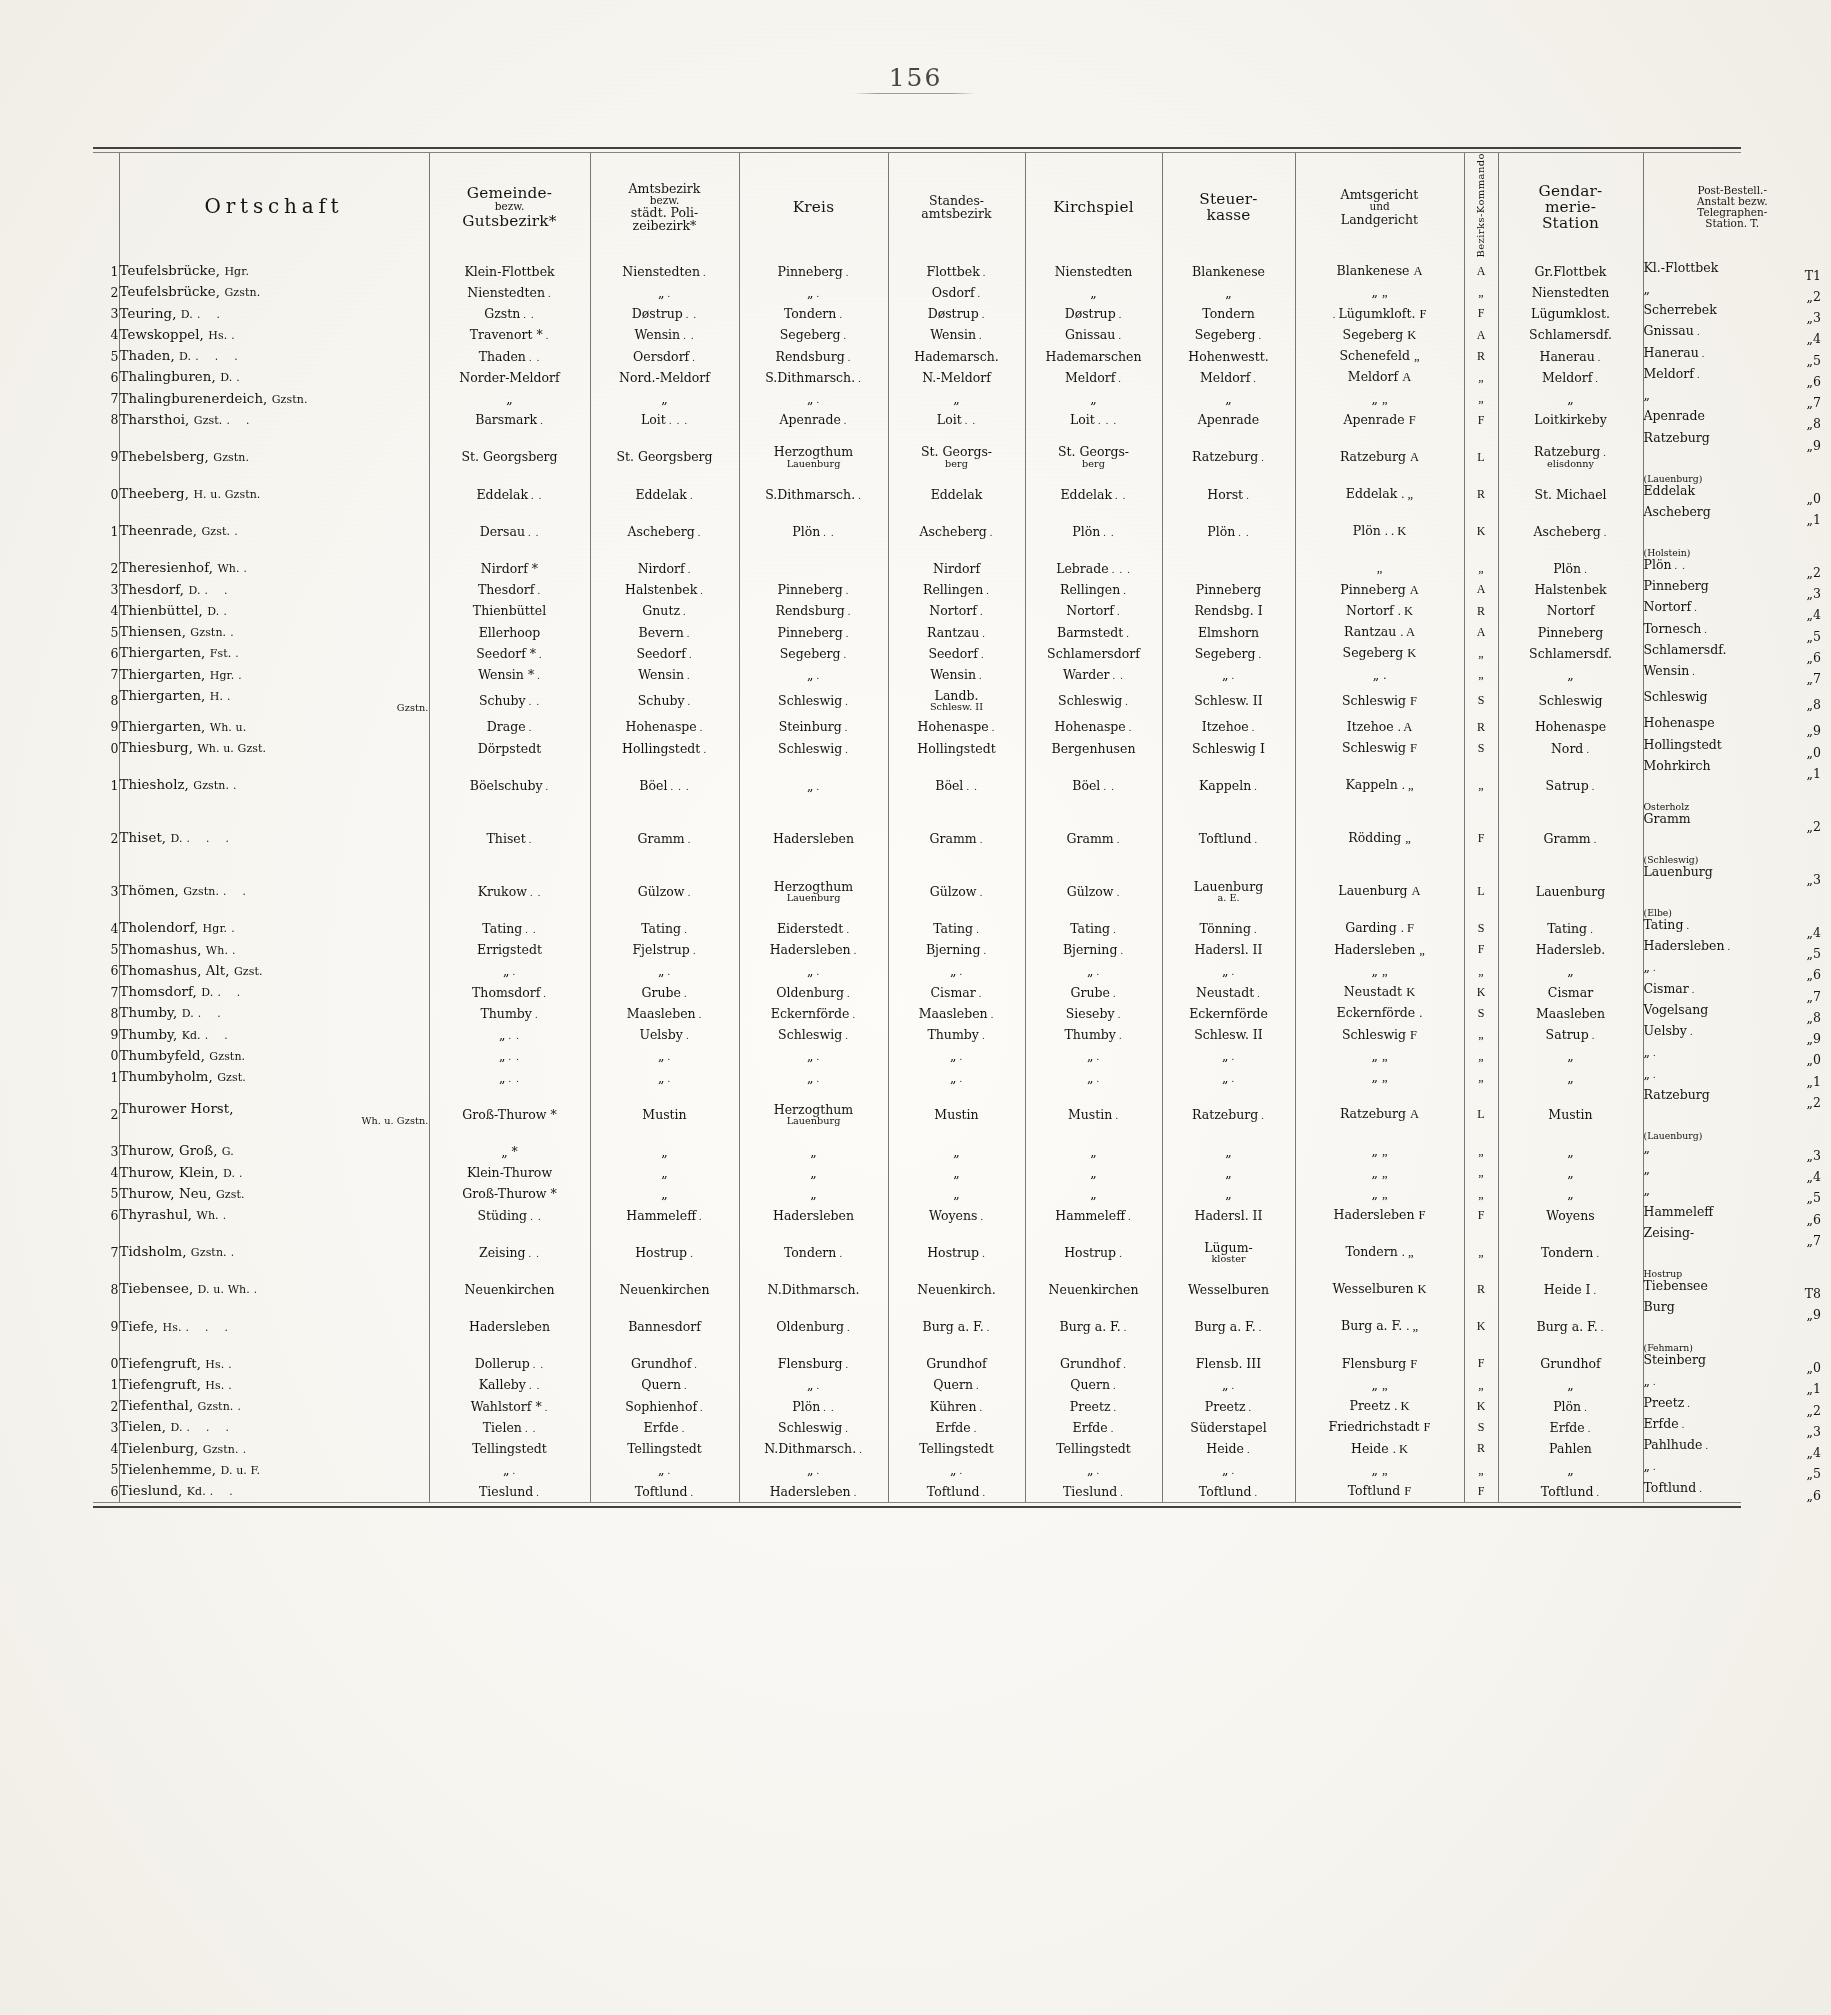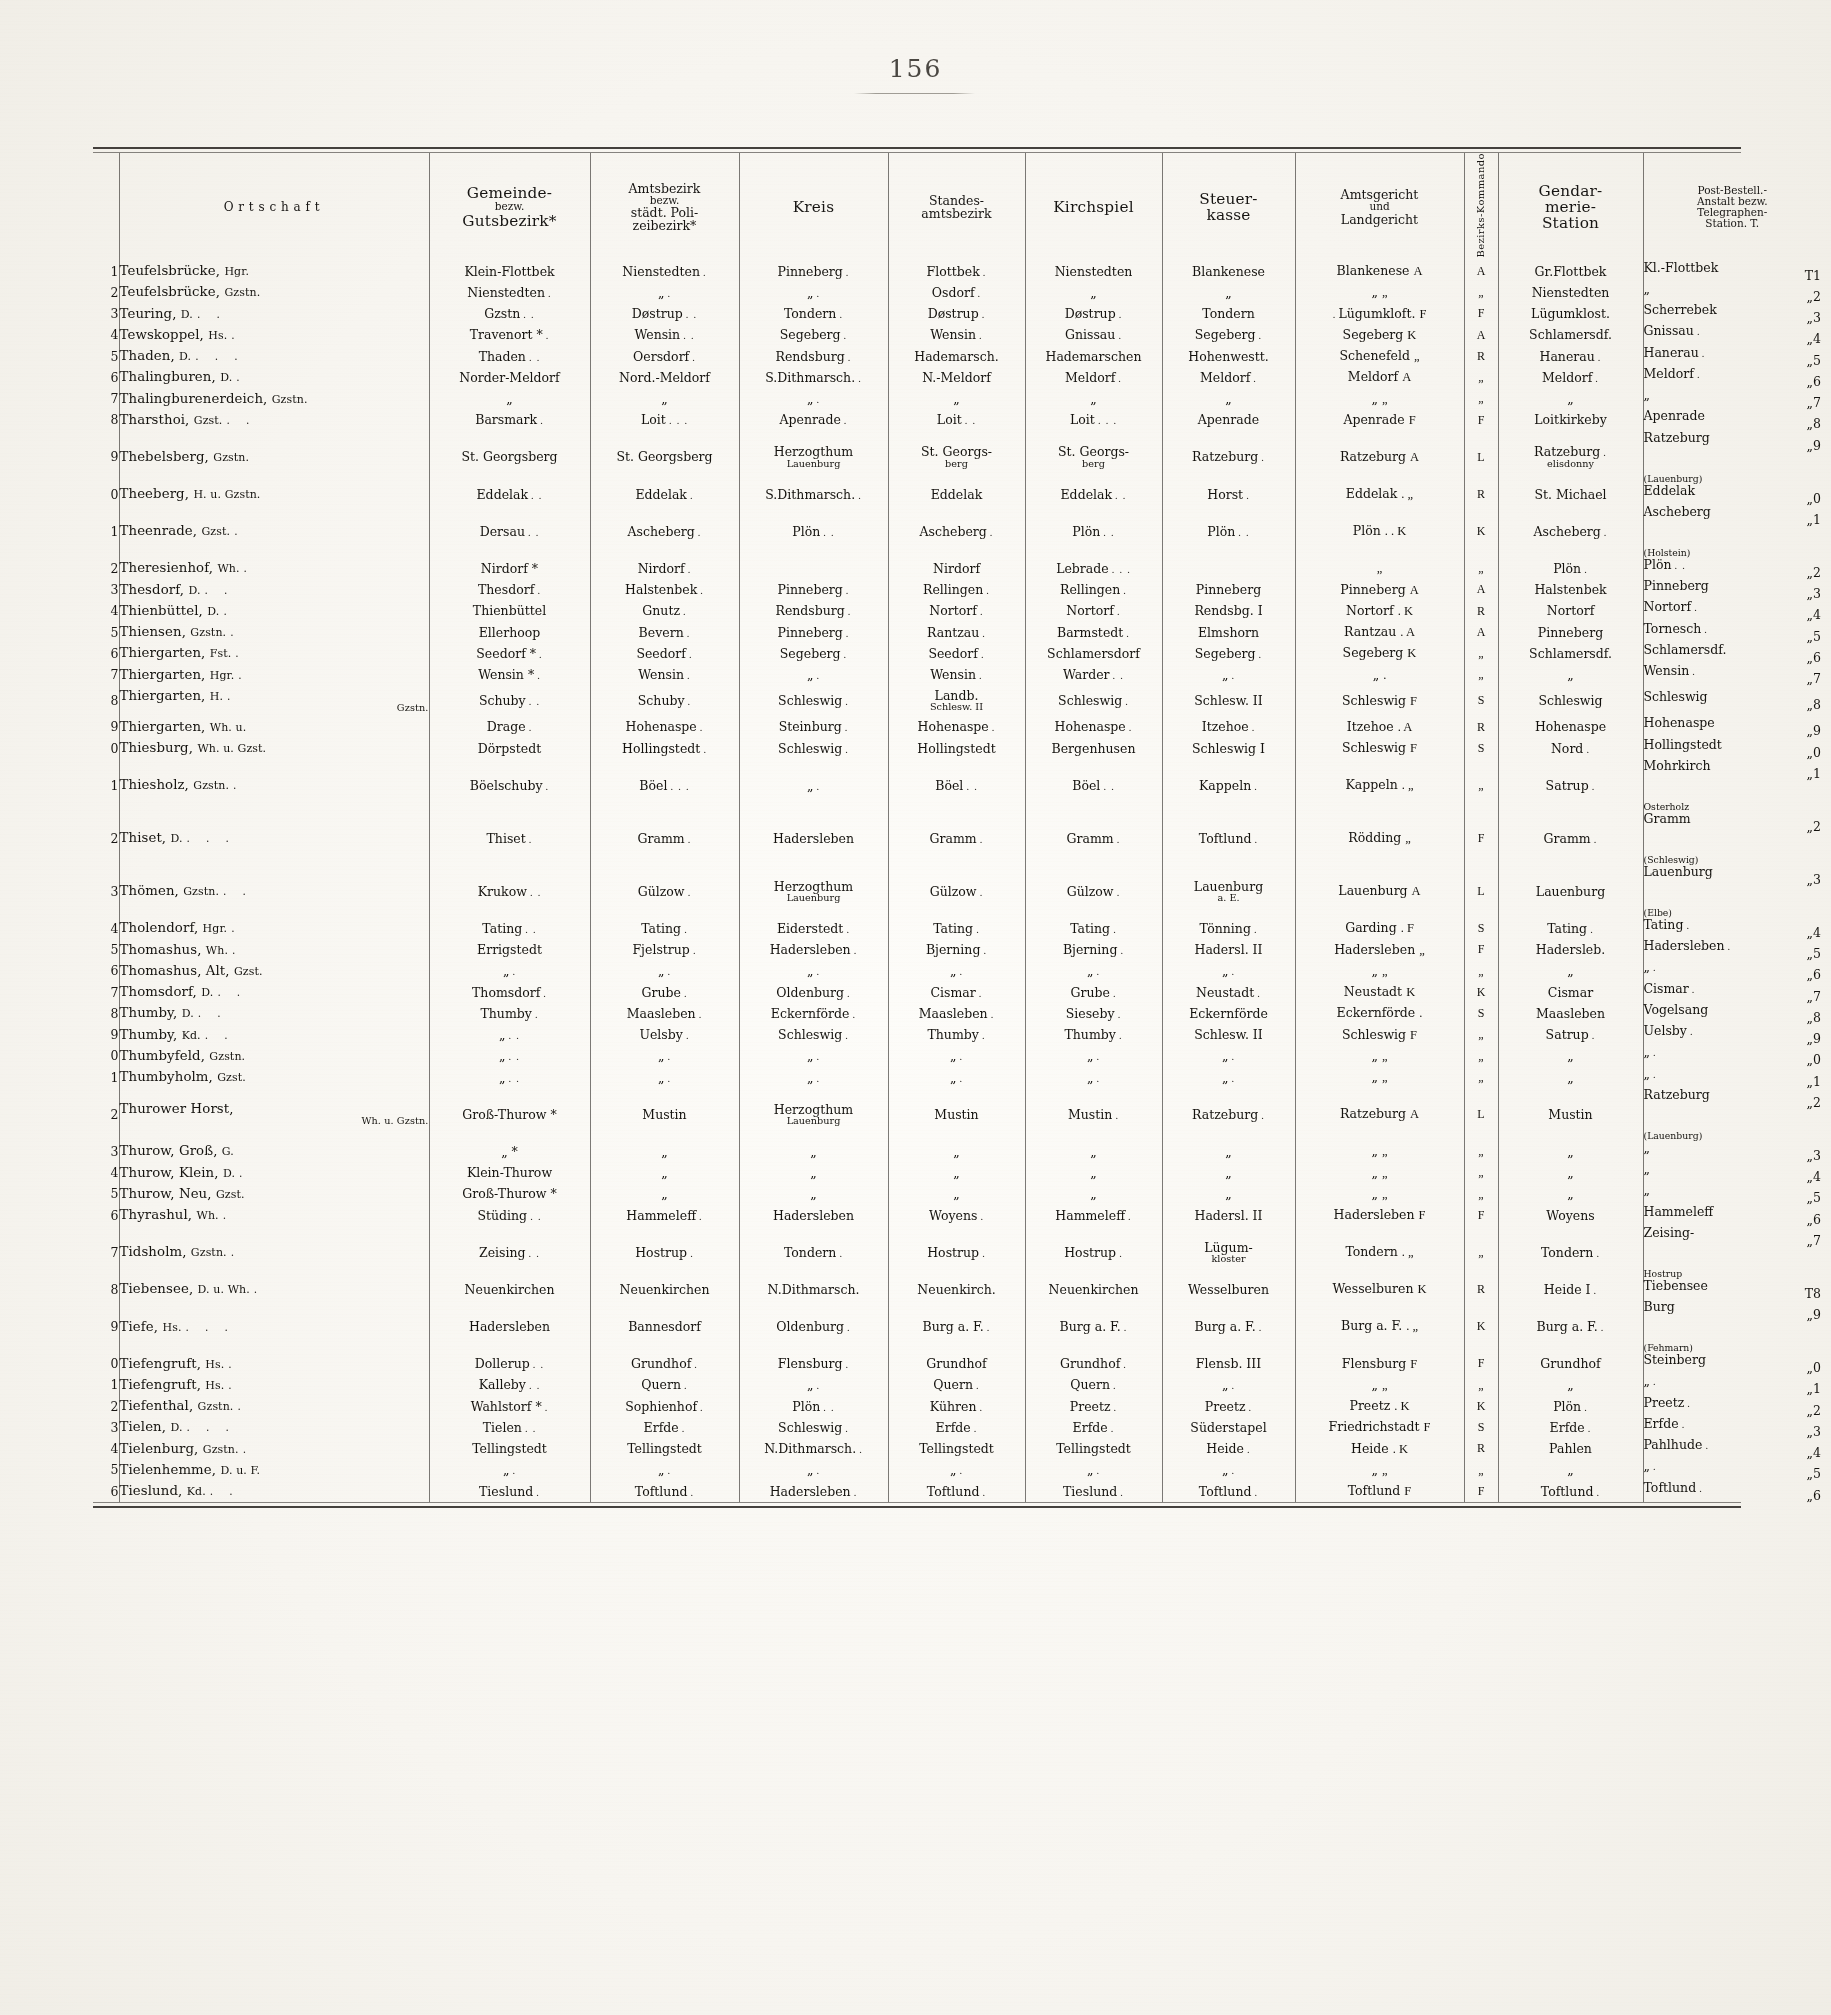--- a/index.html
+++ b/index.html
@@ -15,21 +15,21 @@
       radial-gradient(ellipse at 48% 45%, #fdfcf9 0%, #f7f5f0 55%, #eeebe3 100%);
   }
   .grain{position:absolute;inset:0;opacity:.22;pointer-events:none;
     background-image:
       repeating-linear-gradient(0deg, rgba(120,110,90,.045) 0 0.4px, transparent 0.4px 1.6px),
       repeating-linear-gradient(90deg, rgba(120,110,90,.035) 0 0.4px, transparent 0.4px 2px);
   }
 
   
   .folio{
-    position:absolute;top:54px;left:0;right:0;text-align:center;
+    position:absolute;top:63px;left:0;right:0;text-align:center;
     font-size:25px;letter-spacing:2px;color:#4a4742;
   }
   .folio-rule{
     position:absolute;top:93px;left:854px;width:121px;height:1.2px;
     background:linear-gradient(90deg,rgba(90,85,75,0) 0%,rgba(90,85,75,.55) 18%,rgba(90,85,75,.55) 82%,rgba(90,85,75,0) 100%);
   }
 
   
   .tablewrap{
     position:absolute;left:93px;top:147px;width:1648px;
@@ -64,21 +64,21 @@
   table.gaz th:first-child, table.gaz td:first-child{border-left:none;}
   table.gaz td.nb, table.gaz th.nb{border-left:none;}
 
   
   thead th{
     height:100px;text-align:center;font-weight:normal;
     color:#171513;
     padding:2.4px 1.6px 4px 1.6px;
   }
   .hbig{font-size:15.3px;letter-spacing:0.2px;display:block;}
-  .hbigsp{font-size:12px;letter-spacing:4.8px;display:block;}
+  .hbigsp{font-size:20px;letter-spacing:4.8px;display:block;}
   .hsm{font-size:10.5px;display:block;}
   .hmd{font-size:12.5px;display:block;}
   .vertical{
     writing-mode:vertical-rl;transform:rotate(180deg);
     font-size:10px;letter-spacing:0.4px;margin:0 auto;
     white-space:nowrap;line-height:1.15;
   }
 
   
   tbody td{

